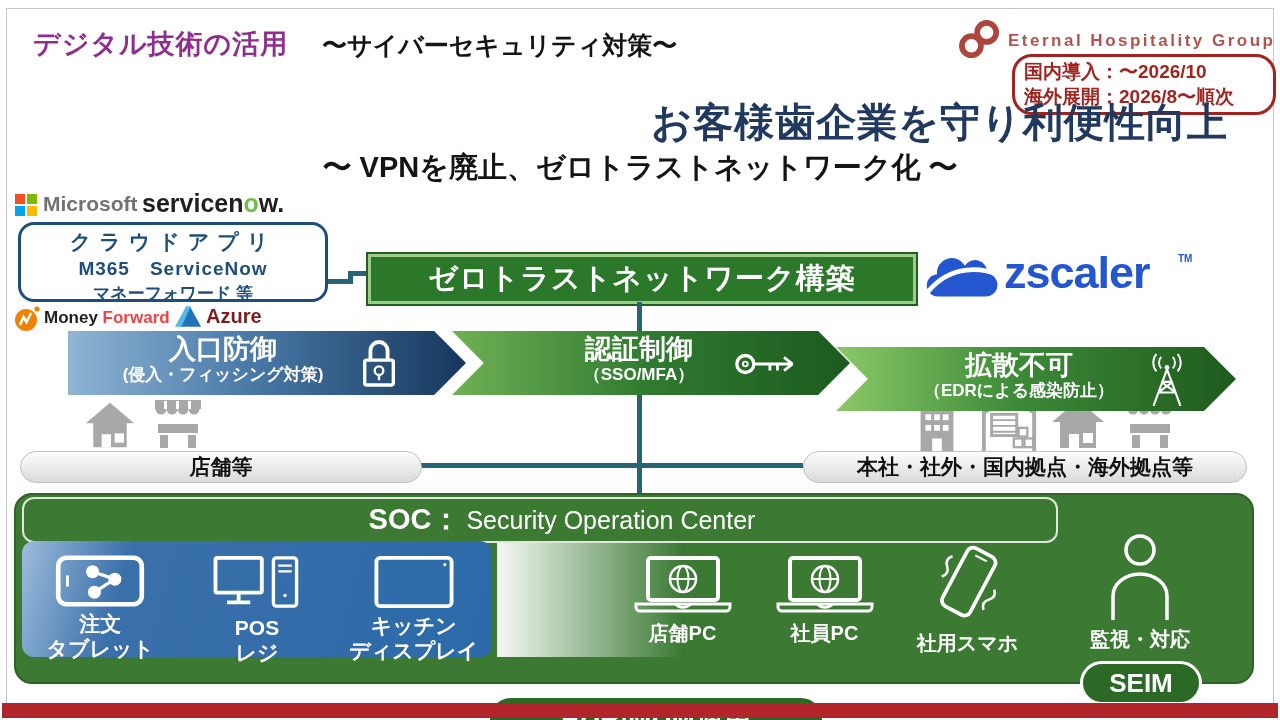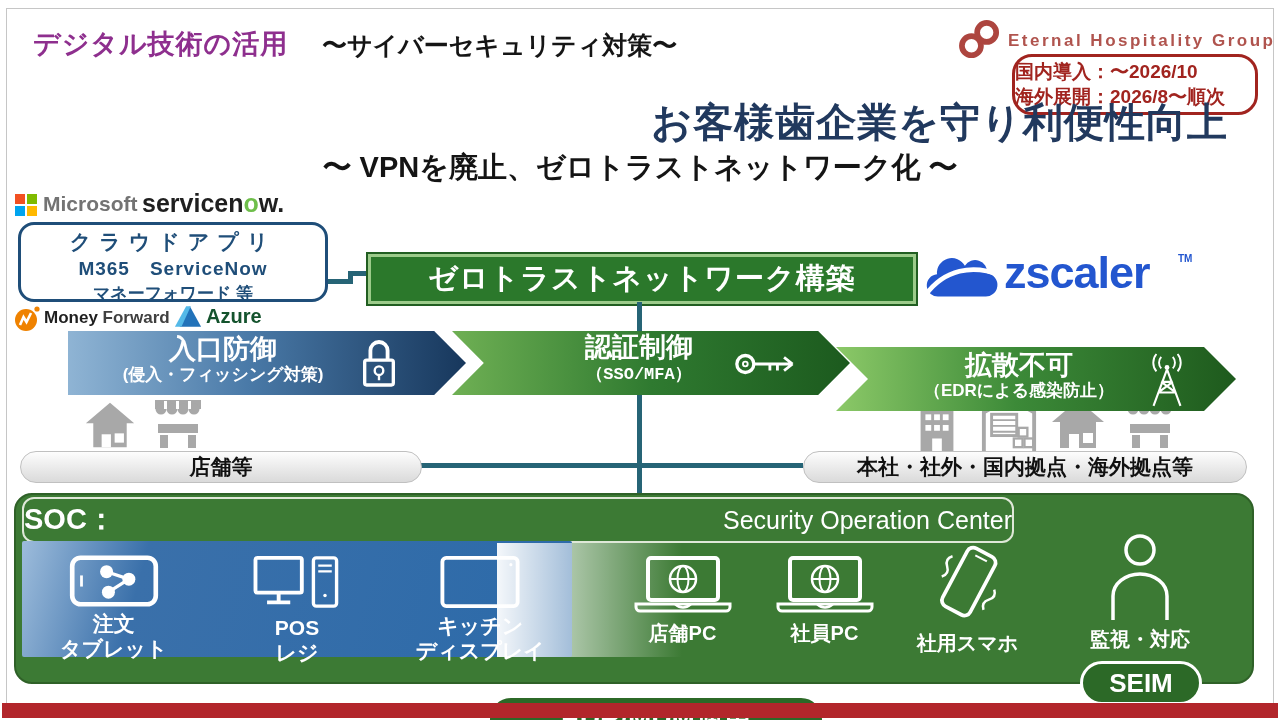--- a/index.html
+++ b/index.html
@@ -7,42 +7,42 @@
          font-family:"Liberation Sans","DejaVu Sans",sans-serif;}
   .abs{position:absolute;}
   .slide-frame{left:6px;top:8px;width:1266px;height:708px;border:1px solid #c6c6c6;pointer-events:none;}
 
   
   .category{left:33px;top:26px;font-size:27px;font-weight:800;color:#8e2f8e;letter-spacing:1px;white-space:nowrap;}
   .topic{left:322px;top:29px;font-size:25px;font-weight:800;color:#151515;white-space:nowrap;}
   .ehg-logo{left:957px;top:20px;}
   .brand{left:1008px;top:31px;font-size:17px;font-weight:600;color:#b0544e;letter-spacing:2.5px;white-space:nowrap;}
   .schedule{left:1012px;top:54px;width:240px;border:3px solid #a1241f;border-radius:20px;
-            color:#a1241f;font-weight:800;font-size:19px;line-height:1.3;padding:3px 0;background:#fff;white-space:nowrap;}
+            color:#a1241f;font-weight:800;font-size:19px;line-height:1.3;padding:3px 9px;background:#fff;white-space:nowrap;}
 
   
   .main-title{left:68px;top:95px;width:1160px;text-align:right;font-size:40px;font-weight:800;color:#21395e;letter-spacing:1px;}
   .subtitle{left:60px;top:148px;width:1160px;text-align:center;font-size:29px;font-weight:800;color:#141414;}
 
   
   .ms-logo{left:15px;top:194px;display:grid;grid-template-columns:10px 10px;grid-gap:2px;}
   .ms-logo i{width:10px;height:10px;display:block;}
   .ms-text{left:43px;top:192px;font-size:21px;font-weight:700;color:#737373;}
   .sn-text{left:142px;top:189px;font-size:25px;font-weight:800;color:#1f1f1f;letter-spacing:0;}
   .sn-green{color:#6ebe4a;}
   .cloud-box{left:18px;top:222px;width:304px;height:74px;border:3px solid #1f4e79;border-radius:16px;
              color:#1f4e79;text-align:center;font-weight:800;background:#fff;}
   .cloud-box .l1{font-size:21px;letter-spacing:8px;margin-top:3px;}
   .cloud-box .l2{font-size:19px;letter-spacing:1px;}
   .cloud-box .l3{font-size:17px;}
   .mf-logo{left:14px;top:305px;}
   .mf-text{left:44px;top:308px;font-size:17px;font-weight:800;color:#1f1f1f;white-space:nowrap;}
-  .mf-orange{color:#404040;}
+  .mf-orange{color:#ef4444;}
   .az-logo{left:174px;top:304px;}
-  .az-text{left:206px;top:305px;font-size:20px;font-weight:600;color:#14532d;}
+  .az-text{left:206px;top:305px;font-size:20px;font-weight:600;color:#7f1d1d;}
 
   
   .zt-box{left:366px;top:252px;width:548px;height:50px;background:#2b782b;border:2px solid #215e21;
           box-shadow:inset 0 0 0 3px #9ccb8a;display:flex;align-items:center;justify-content:center;
           color:#fff;font-size:29px;font-weight:800;letter-spacing:1px;white-space:nowrap;}
   .zs-cloud{left:924px;top:252px;}
   .zs-text{left:1004px;top:247px;font-size:45px;font-weight:800;color:#2356cf;letter-spacing:-1px;}
   .zs-tm{left:1178px;top:253px;font-size:10px;font-weight:700;color:#2356cf;}
 
   
@@ -62,24 +62,24 @@
 
   
   .pill{top:451px;height:30px;border:1.5px solid #c0c0c0;border-radius:16px;
         background:linear-gradient(180deg,#fdfdfd,#dadada);color:#111;font-weight:800;
         font-size:21px;line-height:30px;text-align:center;white-space:nowrap;}
 
   
   .soc-container{left:14px;top:493px;width:1236px;height:187px;background:#3c7a34;
                  border:2px solid #2f6128;border-radius:18px;}
   .soc-header{left:22px;top:497px;width:988px;height:42px;border:2px solid #dfe8d8;border-radius:12px;
-              background:#3c7a34;display:flex;align-items:center;justify-content:space-between;color:#fff;white-space:nowrap;}
+              background:#3c7a34;display:flex;align-items:center;justify-content:center;color:#fff;white-space:nowrap;padding-left:44px;}
   .soc-header .strong{font-size:29px;font-weight:800;margin-right:6px;}
   .soc-header .rest{font-size:25px;font-weight:500;}
-  .blue-box{left:22px;top:541px;width:550px;height:116px;border-radius:2px;
+  .blue-box{left:22px;top:541px;width:470px;height:116px;border-radius:12px;
             background:linear-gradient(105deg,#9dbcdb 0%,#3a70aa 22%,#2c6aa9 100%);display:flex;}
   .blue-col{flex:1;display:flex;flex-direction:column;align-items:center;justify-content:flex-start;padding-top:14px;}
   .dev-label{color:#fff;font-weight:800;font-size:21px;line-height:1.2;text-align:center;white-space:nowrap;}
   .white-fade{left:497px;top:543px;width:185px;height:114px;
               background:linear-gradient(90deg,rgba(255,255,255,.95) 0%,rgba(240,248,236,0) 100%);}
   .mdev{display:flex;flex-direction:column;align-items:center;color:#fff;}
   .mdev .dev-label{font-size:20px;margin-top:3px;}
   .badge{background:#2c6927;border:3px solid #fff;border-radius:24px;color:#fff;font-weight:800;
          display:flex;align-items:center;justify-content:center;white-space:nowrap;}
   .edr{left:487px;top:695px;width:332px;height:42px;font-size:28px;}
@@ -166,21 +166,21 @@
     <span style="position:absolute;right:66px;top:5px;">
       <svg width="42" height="54" viewBox="0 0 44 56">
         <path d="M13 25 V15 a9 9 0 0 1 18 0 V25" fill="none" stroke="#fff" stroke-width="4"></path>
         <rect x="7" y="25" width="30" height="26" rx="2" fill="none" stroke="#fff" stroke-width="3.5"></rect>
         <circle cx="22" cy="36" r="4.5" fill="none" stroke="#fff" stroke-width="2.5"></circle>
         <path d="M22 40 V46" stroke="#fff" stroke-width="2.5"></path>
       </svg>
     </span>
   </div>
   <div class="abs arrow a2" style="z-index:2;">
-    <div class="txt" style="left:62px;top:3px;width:250px;font-family:Liberation Mono, monospace;">
+    <div class="txt" style="left:62px;top:3px;width:250px;">
       <div class="t1">認証制御</div>
       <div class="t2">（SSO/MFA）</div>
     </div>
     <span style="position:absolute;right:48px;top:16px;">
       <svg width="68" height="34" viewBox="0 0 72 36">
         <circle cx="12" cy="18" r="9" fill="none" stroke="#fff" stroke-width="3.5"></circle>
         <circle cx="12" cy="18" r="2.5" fill="none" stroke="#fff" stroke-width="2"></circle>
         <path d="M21 18 H62 M62 18 l-9 -7 M62 18 l-9 7 M38 18 v7 M46 18 v7" fill="none" stroke="#fff" stroke-width="3"></path>
       </svg>
     </span>

